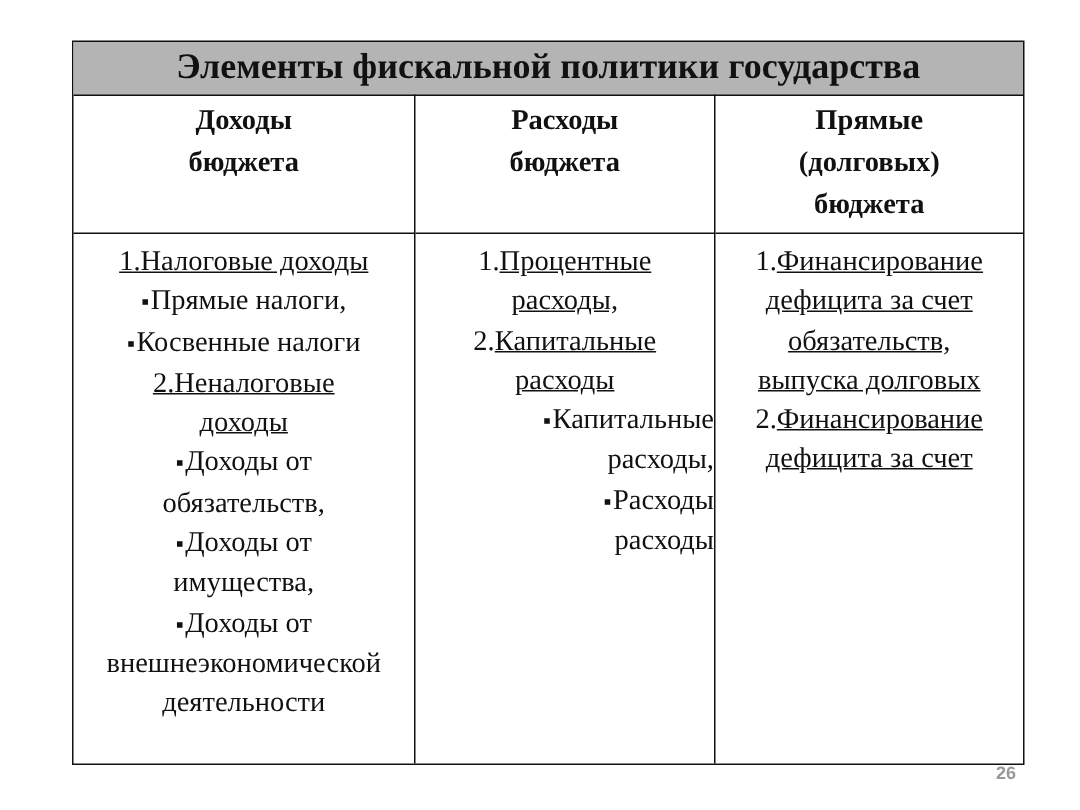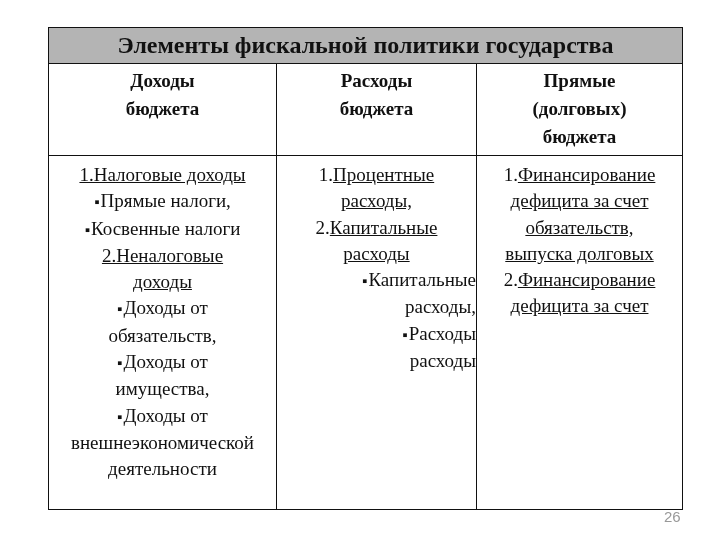--- a/index.html
+++ b/index.html
@@ -26,21 +26,21 @@
     text-align: center; font-weight: bold; font-size: 19px; line-height: 28px; padding-top: 4px;
   }
   .body { padding-top: 6px; text-align: center; font-size: 19px; line-height: 26.3px; }
   .col-2 .body .item, .col-2 .body { }
   .line { display: block; white-space: nowrap; }
   .u { text-decoration: underline; }
   .bullet::before { content: "\25AA"; font-size: 15px; margin-right: 1px; }
   .left-indent { text-align: right; padding-left: 42px; }
   .page-num {
     position: absolute; left: 664px; top: 508px; font-family: "Liberation Sans", sans-serif;
-    font-size: 15px; color: #999;
+    font-size: 12px; color: #999; font-weight: bold;
   }
 </style>
 </head>
 <body>
 
 <div class="table">
   <div class="title-band">Элементы фискальной политики государства</div>
 
   <div class="col col-1">
     <div class="head">

